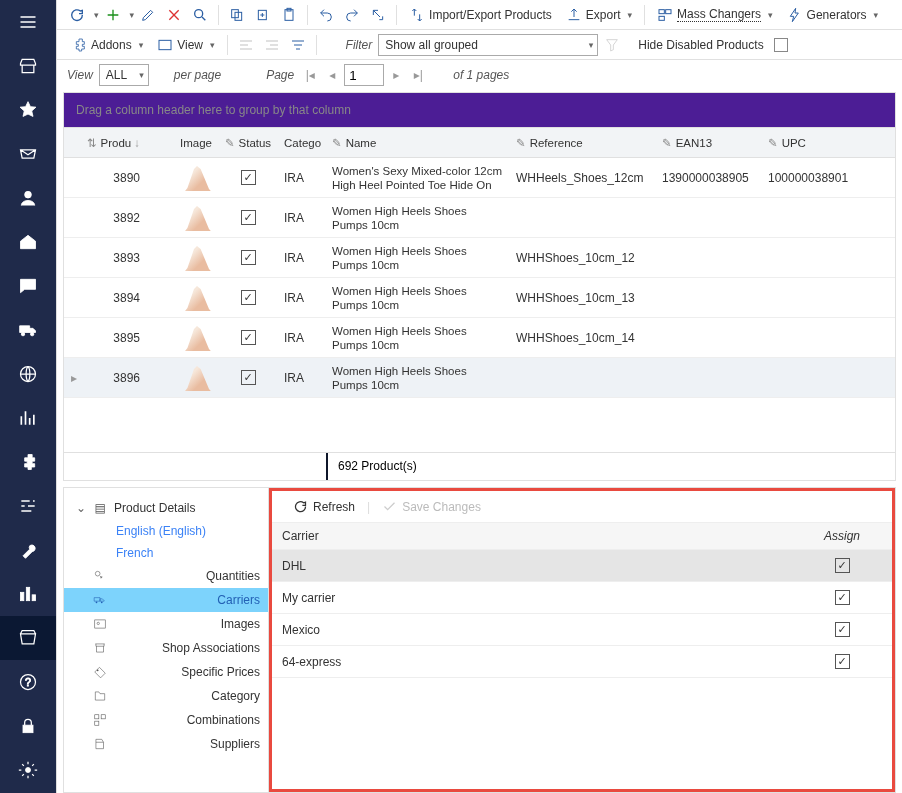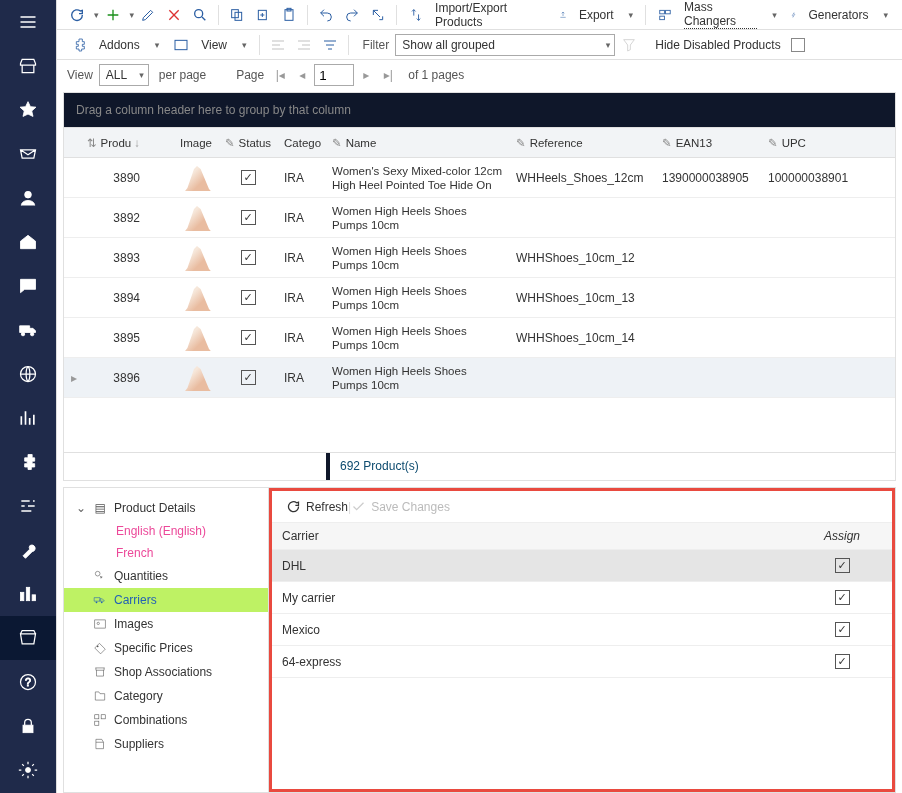--- a/index.html
+++ b/index.html
@@ -11,33 +11,33 @@
   .rail-item { width: 56px; height: 44px; display: flex; align-items: center; justify-content: center; color: #fff; cursor: pointer; }
   .rail-item.active { background: #0b1833; }
   .rail-item svg { width: 20px; height: 20px; stroke: #fff; fill: #fff; }
 
   .main { flex: 1; display: flex; flex-direction: column; border-left: 1px solid #ddd; }
 
   
   .toolbar { display: flex; align-items: center; padding: 4px 8px; border-bottom: 1px solid #e0e0e0; height: 30px; gap: 2px; }
   .toolbar.two { height: 30px; }
   .tbtn { display: inline-flex; align-items: center; justify-content: center; height: 24px; min-width: 24px; padding: 0 3px; color: #2b5ea3; cursor: pointer; border-radius: 2px; }
-  .tbtn.text { padding: 0 6px; gap: 12px; color: #333; }
+  .tbtn.text { padding: 0 6px; gap: 4px; color: #333; }
   .tbtn svg { width: 16px; height: 16px; }
   .toolbar .sep { width: 1px; height: 20px; background: #e0e0e0; margin: 0 4px; }
   .caret { font-size: 9px; color: #666; margin-left: 3px; }
-  .toolbar .lbl { color: #555; margin: 0 4px 0 8px; }
+  .toolbar .lbl { color: #555; margin: 0 4px 0 23px; font-style: italic; }
   .select { border: 1px solid #aaa; height: 22px; display: inline-flex; align-items: center; padding: 0 16px 0 6px; position: relative; background: #fff; min-width: 50px; }
   .select.wide { min-width: 220px; }
   .select::after { content: "▾"; position: absolute; right: 4px; font-size: 9px; color: #666; }
   .chk { width: 14px; height: 14px; border: 1px solid #888; display: inline-block; vertical-align: middle; }
   .pageinput { width: 40px; height: 22px; border: 1px solid #aaa; padding: 0 4px; text-align: left; }
   .navbtn { color: #999; width: 20px; text-align: center; cursor: pointer; }
 
-  .groupbar { background: #0f172a; border: 1px solid #e0e0e0; margin: 2px 6px 0 6px; padding: 10px 12px; color: #888; }
+  .groupbar { background: #4c1d95; border: 1px solid #e0e0e0; margin: 2px 6px 0 6px; padding: 10px 12px; color: #888; }
 
   
   .grid { margin: 0 6px; border: 1px solid #e0e0e0; border-top: none; display: flex; flex-direction: column; height: 340px; }
   .ghead { display: flex; background: #f2f4f6; border-bottom: 1px solid #e0e0e0; align-items: center; height: 30px; font-size: 11.5px; color: #333; }
   .ghead .h, .grow .c { padding: 4px 6px; display: flex; align-items: center; }
   .gbody { overflow-y: auto; flex: 1; }
   .grow { display: flex; align-items: center; border-bottom: 1px solid #eee; height: 40px; }
   .grow.sel { background: #eef2f6; }
   .c-expand { width: 20px; justify-content: center; color: #999; }
   .c-id    { width: 62px; justify-content: flex-end; text-align: right; }
@@ -47,32 +47,32 @@
   .c-name  { width: 184px; font-size: 11.5px; line-height: 14px; }
   .c-ref   { width: 146px; }
   .c-ean   { width: 106px; }
   .c-upc   { flex: 1; }
   .h .pencil, .h .sorticon { margin-right: 4px; color: #888; }
   .thumb { width: 30px; height: 30px; display: inline-block; background: linear-gradient(135deg,#f6e7da 35%,#e9bca0 65%); border-radius: 2px; clip-path: polygon(10% 95%, 18% 85%, 40% 22%, 50% 12%, 62% 22%, 90% 88%, 96% 95%); }
   .chkcell { width: 15px; height: 15px; border: 1px solid #555; display: inline-flex; align-items: center; justify-content: center; font-size: 11px; color: #333; }
 
   .gfoot { border: 1px solid #e0e0e0; border-top: none; margin: 0 6px; height: 30px; display: flex; }
   .gfoot .spacer { width: 262px; }
-  .gfoot .sum { padding: 6px 10px; border-left: 4px solid #0f172a; color: #0c4a6e; }
+  .gfoot .sum { padding: 6px 10px; border-left: 2px solid #0f172a; color: #000000; }
 
   .bottom { margin: 6px 6px 0 6px; border: 1px solid #e0e0e0; display: flex; height: 320px; }
   .tree { width: 205px; border-right: 1px solid #e0e0e0; padding: 8px 0; overflow-y: auto; }
   .tree-node { padding: 4px 8px 4px 12px; display: flex; align-items: center; gap: 6px; cursor: pointer; color: #333; }
-  .tree-node.lvl1 { padding-left: 28px; }
-  .tree-node.lvl2 { padding-left: 52px; color: #ec4899; }
-  .tree-node.sel { background: #bef264; color: #2361b5; }
+  .tree-node.lvl1 { padding-left: 28px; justify-content: space-between; }
+  .tree-node.lvl2 { padding-left: 52px; color: #3b82f6; }
+  .tree-node.sel { background: #7dd3fc; color: #2361b5; }
   .tree-node .icon { width: 16px; height: 16px; display: inline-flex; align-items: center; justify-content: center; color: #555; }
 
   .detail { flex: 1; border: 3px solid #e94a3f; display: flex; flex-direction: column; }
-  .detail-toolbar { display: flex; align-items: center; padding: 8px 14px; border-bottom: 1px solid #eee; }
+  .detail-toolbar { display: flex; align-items: center; gap: 12px; padding: 8px 21px; border-bottom: 1px solid #eee; }
   .detail-toolbar .btn { display: flex; align-items: center; gap: 5px; cursor: pointer; color: #333; }
   .detail-toolbar .btn.disabled { color: #bbb; }
   .dt-head { display: flex; background: #f6f6f6; border-bottom: 1px solid #eee; padding: 6px 10px; }
   .dt-head .dh-carrier { flex: 1; }
   .dt-head .dh-assign { width: 80px; text-align: center; font-style: italic; }
   .dt-row { display: flex; padding: 8px 10px; border-bottom: 1px solid #eee; align-items: center; }
   .dt-row .dc-name { flex: 1; }
   .dt-row .dc-assign { width: 80px; display: flex; justify-content: center; }
   .dt-row.hover { background: #e5e5e5; }
 
@@ -520,33 +520,33 @@
               <svg width="14" height="14" viewBox="0 0 24 24">
                 <rect x="3" y="5" width="18" height="14" fill="none" stroke="#555"></rect>
                 <circle cx="9" cy="11" r="2" fill="none" stroke="#555"></circle>
               </svg>
             </span>
             <span>Images</span>
           </div>
         <div class="tree-node lvl1">
             <span class="icon">
               <svg width="14" height="14" viewBox="0 0 24 24">
+                <path d="M4 5h16M5 5v4h14V5M6 9v10h12V9" fill="none" stroke="#555"></path>
+              </svg>
+            </span>
+            <span>Shop Associations</span>
+          </div>
+        <div class="tree-node lvl1">
+            <span class="icon">
+              <svg width="14" height="14" viewBox="0 0 24 24">
                 <path d="M3 12l8-8 10 10-8 8z" fill="none" stroke="#555"></path>
                 <circle cx="8" cy="9" r="1.5" fill="#555"></circle>
               </svg>
             </span>
             <span>Specific Prices</span>
-          </div>
-        <div class="tree-node lvl1">
-            <span class="icon">
-              <svg width="14" height="14" viewBox="0 0 24 24">
-                <path d="M4 5h16M5 5v4h14V5M6 9v10h12V9" fill="none" stroke="#555"></path>
-              </svg>
-            </span>
-            <span>Shop Associations</span>
           </div>
         <div class="tree-node lvl1">
             <span class="icon">
               <svg width="14" height="14" viewBox="0 0 24 24">
                 <path d="M4 5h6l2 3h8v11H4z" fill="none" stroke="#555"></path>
               </svg>
             </span>
             <span>Category</span>
           </div>
         <div class="tree-node lvl1">

